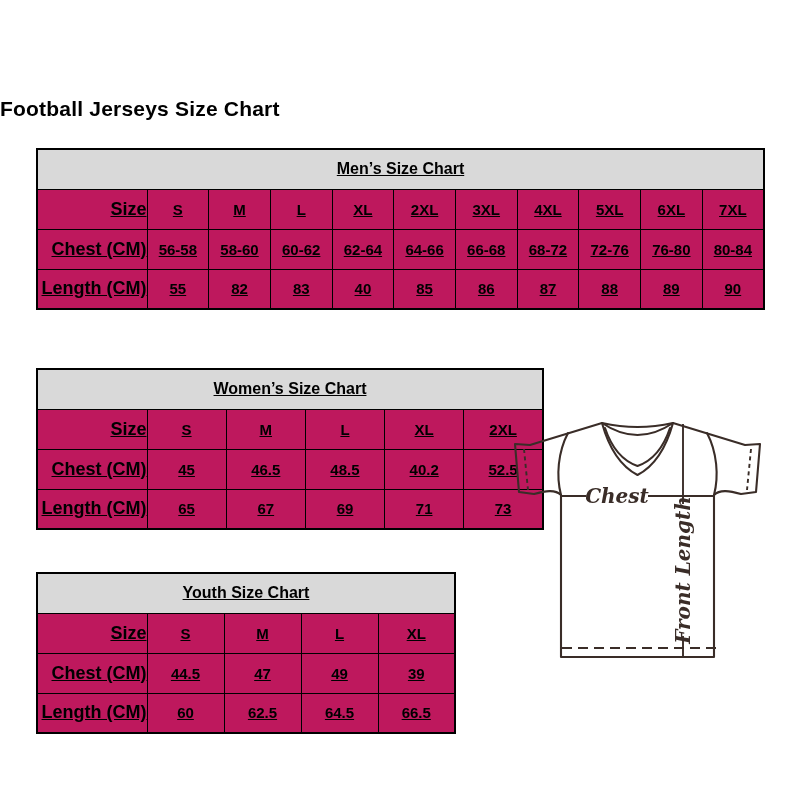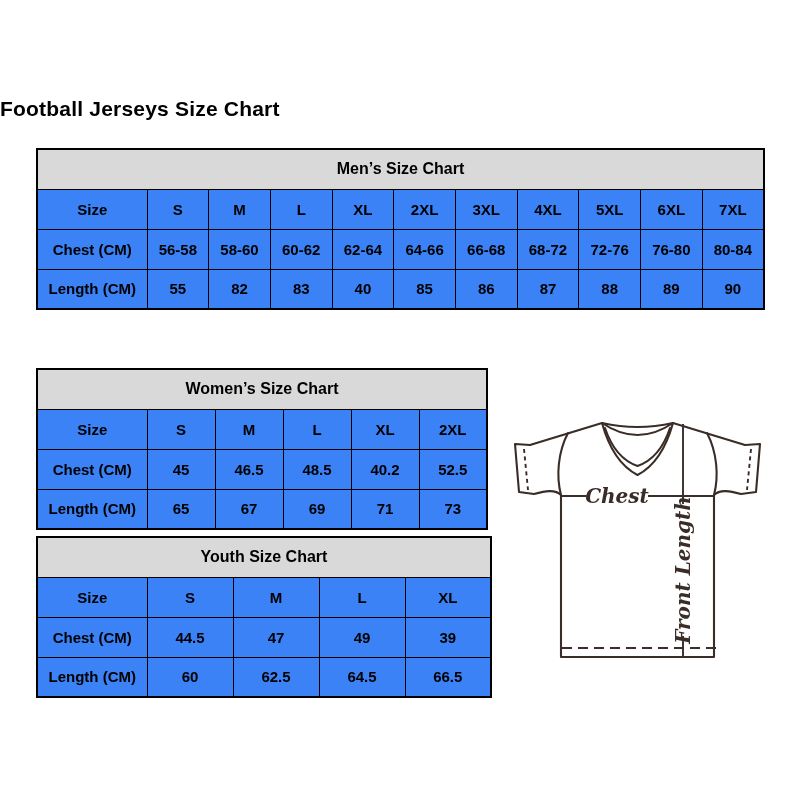--- a/index.html
+++ b/index.html
@@ -5,32 +5,33 @@
   html,body{margin:0;padding:0;}
   body{
     width:800px;height:800px;background:#ffffff;position:relative;overflow:hidden;
     font-family:"Liberation Sans",sans-serif;color:#000;
   }
   .page-title{
     position:absolute;left:0;top:97px;width:780px;text-align:left;
     font-size:21px;font-weight:bold;letter-spacing:0.2px;
   }
   table.chart{
-    position:absolute;border-collapse:collapse;table-layout:fixed;background:#3b82f6;
+    position:absolute;border-collapse:collapse;table-layout:fixed;background:#be185d;
     border:2px solid #000;
+    text-decoration:underline;
   }
   .chart th,.chart td{
     border:1.5px solid #000;text-align:center;vertical-align:middle;
     font-weight:bold;padding:0;box-sizing:border-box;height:40px;font-size:15px;
   }
   .chart thead th{background:#d9d9d9;font-size:16px;}
-  .chart td.lbl{font-size:15px;}
+  .chart td.lbl{font-size:18px;text-align:right;}
   #mens-table{left:36px;top:148px;width:729px;}
-  #womens-table{left:36px;top:368px;width:452px;padding-left:8px;}
-  #youth-table{left:36px;top:536px;width:456px;}
+  #womens-table{left:36px;top:368px;width:508px;padding-left:8px;}
+  #youth-table{left:36px;top:572px;width:420px;}
   #jersey-diagram{position:absolute;left:500px;top:400px;width:280px;height:280px;}
   .dg{stroke:#3a2d28;fill:none;stroke-width:2.1;stroke-linejoin:round;stroke-linecap:round;}
   .dg-thin{stroke:#3a2d28;fill:none;stroke-width:1.9;stroke-linecap:butt;}
   .dg-label{
     font-family:"DejaVu Serif",serif;font-style:italic;font-weight:bold;
     font-size:20px;fill:#3a2d28;
   }
 </style>
 </head>
 <body>

